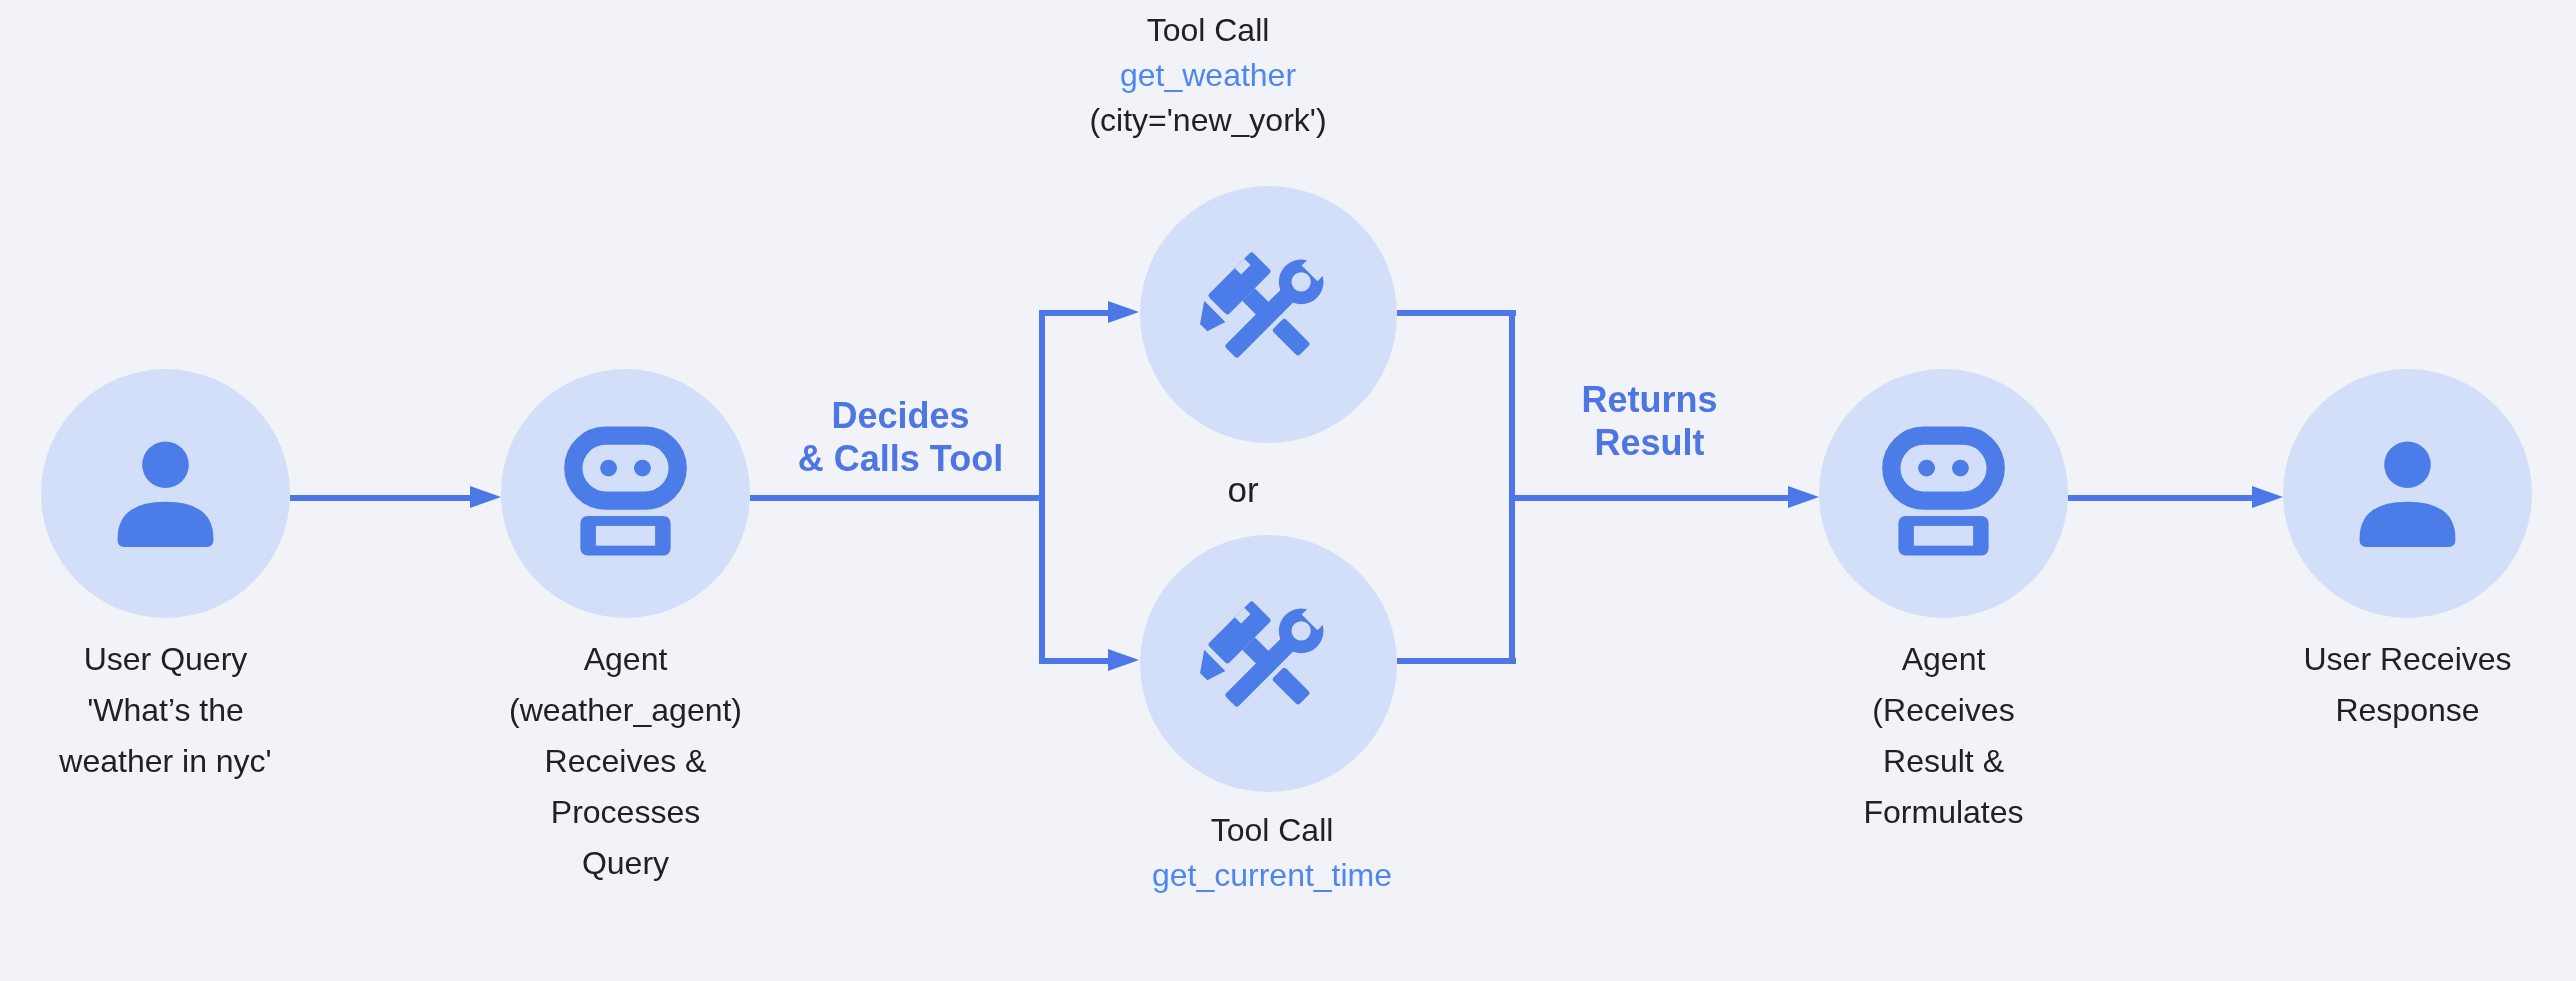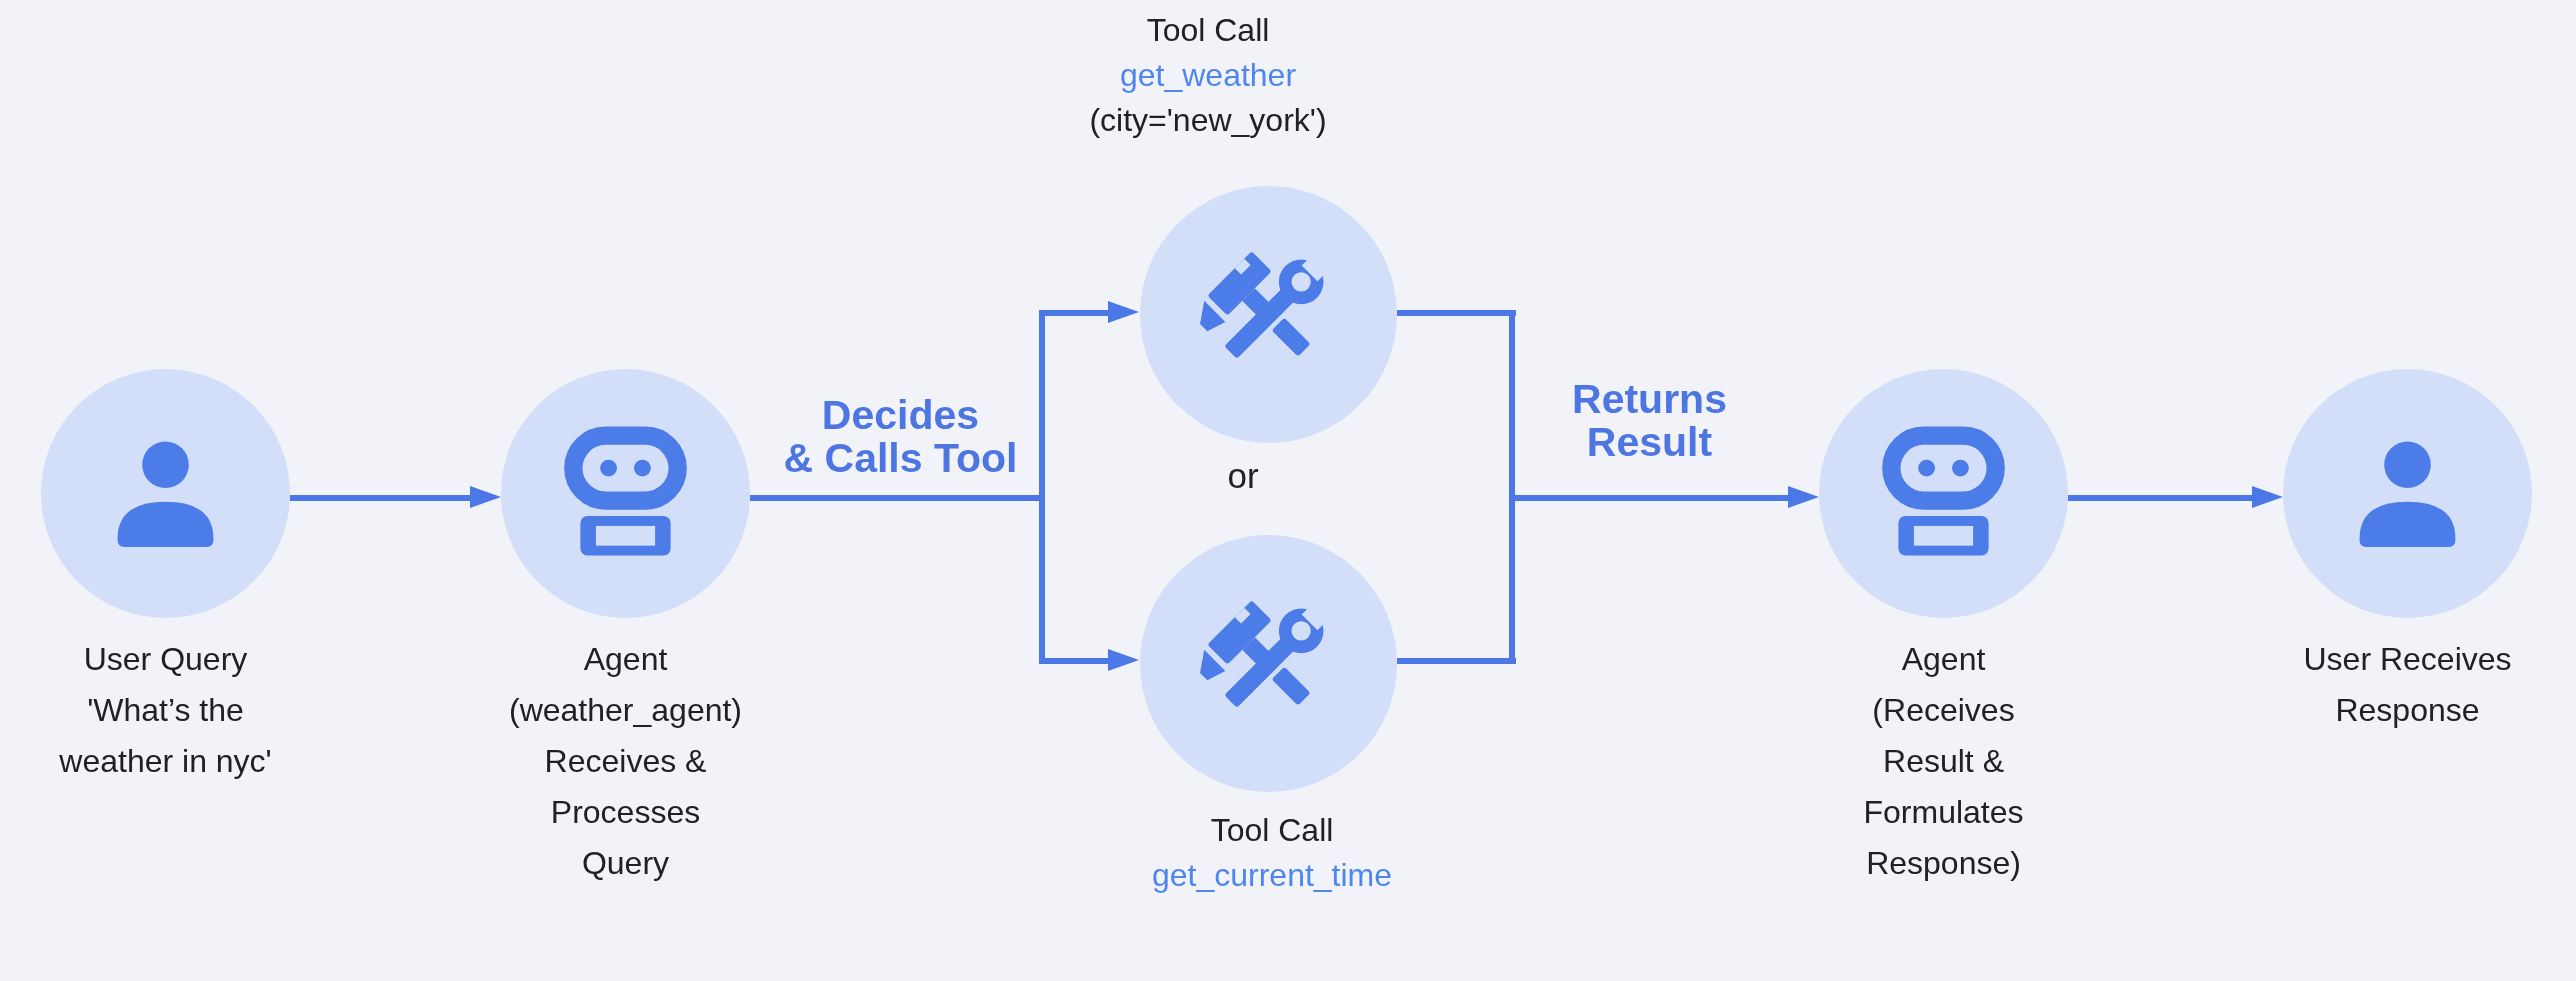--- a/index.html
+++ b/index.html
@@ -40,21 +40,21 @@
     width: 514px;
     line-height: 45px;
   }
   .cap-line { display: block; }
   .code-blue { color: #4E86F0; }
   .edge-label {
     position: absolute;
     width: 381px;
     text-align: center;
     color: #4E76E2;
-    font-size: 41px;
+    font-size: 36px;
     font-weight: bold;
     line-height: 43px;
   }
   .or-label {
     position: absolute;
     width: 166px;
     text-align: center;
     color: #202124;
     font-size: 35px;
     line-height: 35px;
@@ -174,21 +174,21 @@
     <path d="M15 83 q0 -27 35 -27 q35 0 35 27 l0 1 q0 5 -5 5 l-60 0 q-5 0 -5 -5 z" fill="#4C7CE8"></path>
   </svg>
 </div>
 
 <div class="caption tool-caption" style="left:951px; top:8.3px;">
   <span class="cap-line">Tool Call</span>
   <span class="cap-line code-blue">get_weather</span>
   <span class="cap-line">(city='new_york')</span>
 </div>
 
-<div class="or-label" style="left:1160px; top:458px;">or</div>
+<div class="or-label" style="left:1160px; top:472px;">or</div>
 
 <div class="caption tool-caption" style="left:1015px; top:808px;">
   <span class="cap-line">Tool Call</span>
   <span class="cap-line code-blue">get_current_time</span>
 </div>
 
 <div class="caption" style="left:-25px; top:634px;">
   <span class="cap-line">User Query</span>
   <span class="cap-line">'What’s the</span>
   <span class="cap-line">weather in nyc'</span>
@@ -200,21 +200,20 @@
   <span class="cap-line">Receives &amp;</span>
   <span class="cap-line">Processes</span>
   <span class="cap-line">Query</span>
 </div>
 
 <div class="caption" style="left:1753px; top:634px;">
   <span class="cap-line">Agent</span>
   <span class="cap-line">(Receives</span>
   <span class="cap-line">Result &amp;</span>
   <span class="cap-line">Formulates</span>
-  <span class="cap-line">Response)</span>
 </div>
 
 <div class="caption" style="left:2217px; top:634px;">
   <span class="cap-line">User Receives</span>
   <span class="cap-line">Response</span>
 </div>
 
 <div class="edge-label" style="left:710px; top:394px;">
   <span class="cap-line">Decides</span>
   <span class="cap-line">&amp; Calls Tool</span>

